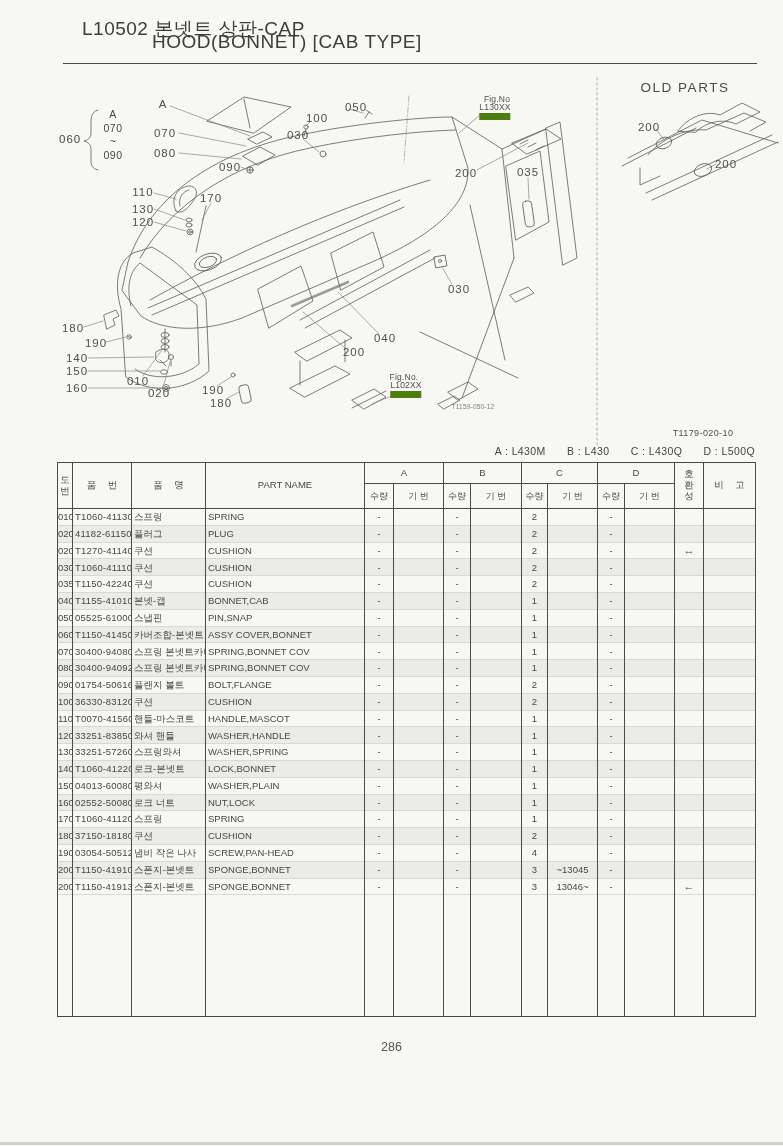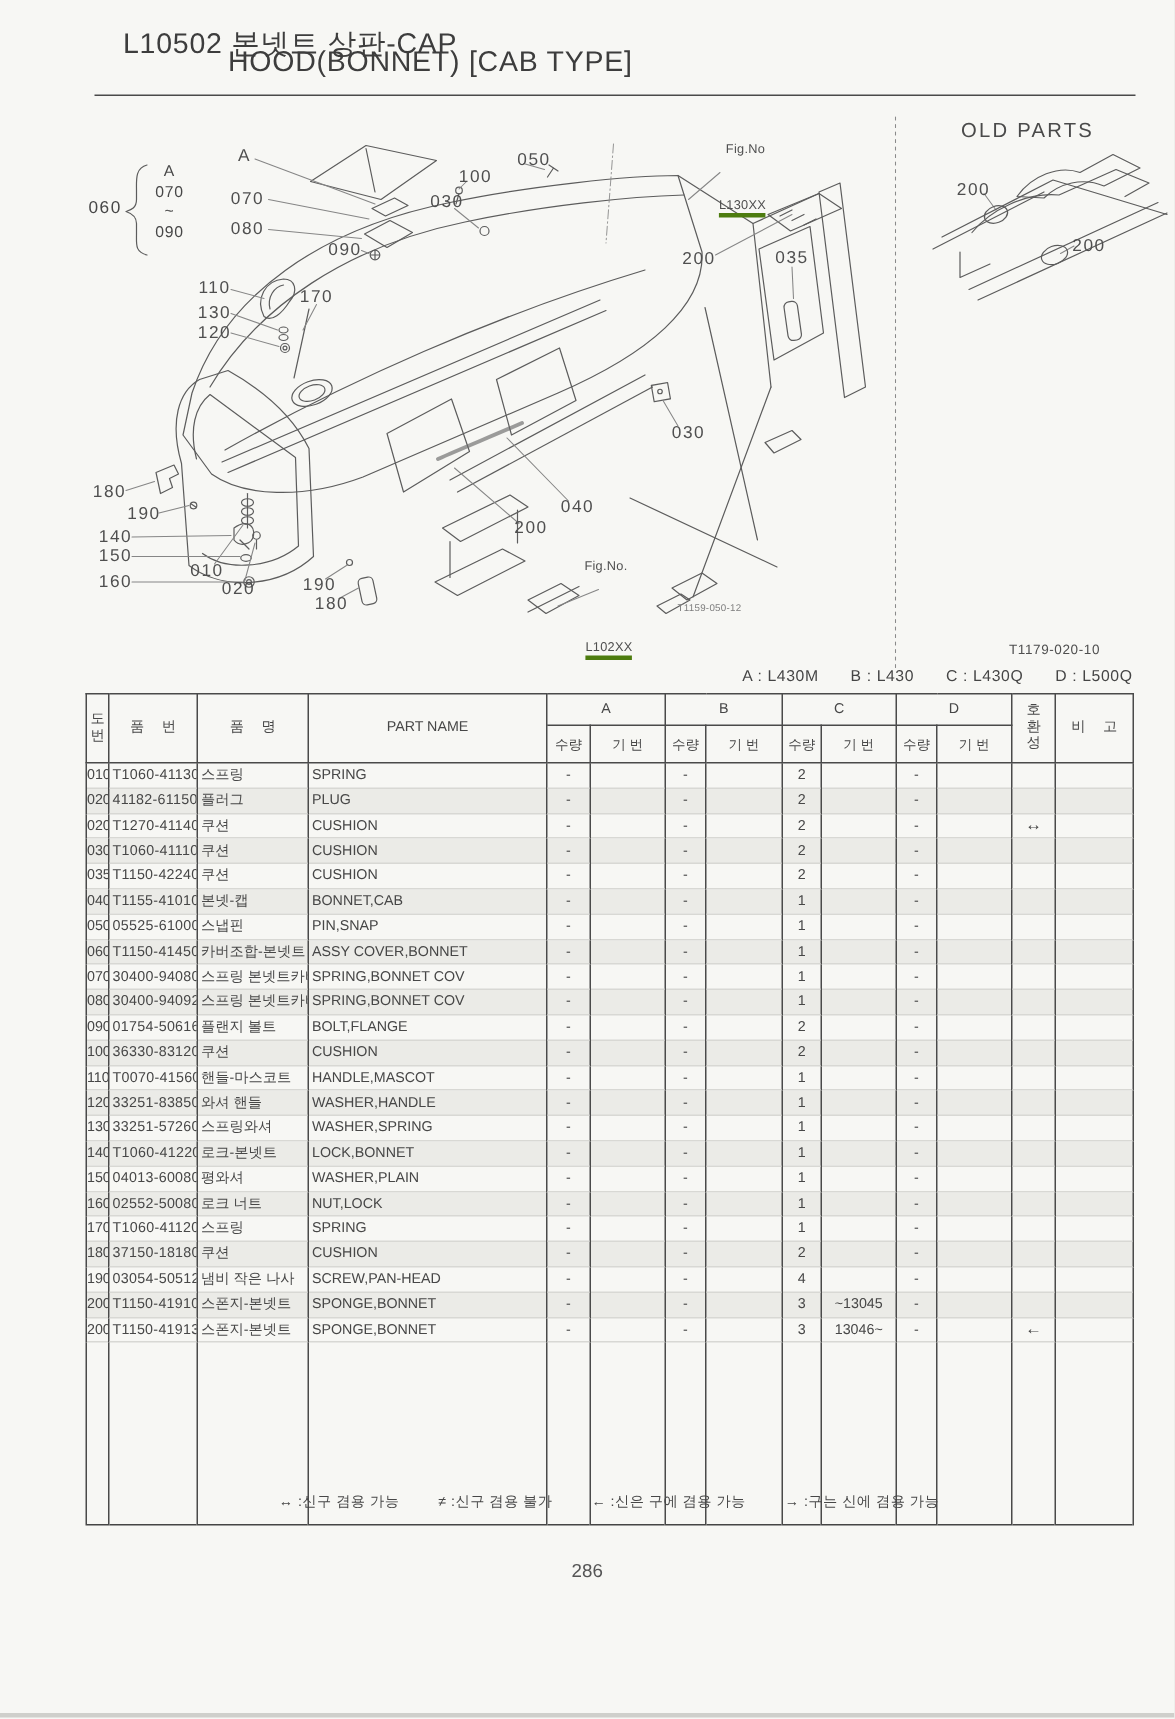--- a/index.html
+++ b/index.html
@@ -14,21 +14,21 @@
   svg.art{position:absolute;left:0;top:0;}
   svg.art path,svg.art line,svg.art ellipse,svg.art circle,svg.art rect,svg.art polyline
     {fill:none;stroke:#5c5c5c;stroke-width:.8;stroke-linejoin:round;stroke-linecap:round;}
   svg.art .leader{stroke:#868686;stroke-width:.7;}
   svg.art .dotted{stroke:#8a8a8a;stroke-width:.7;stroke-dasharray:2 3;}
   svg.art .dashdot{stroke:#8a8a8a;stroke-width:.6;stroke-dasharray:6 2 1 2;}
   svg.art .sponge{stroke:#6a6a6a;stroke-width:2.6;opacity:.65;}
   .callout{position:absolute;transform:translate(-50%,-50%);font-size:11.5px;letter-spacing:1px;
            color:#4f4f4f;white-space:nowrap;}
   .callout.small{font-size:8.5px;letter-spacing:.2px;}
-  .callout.underline{border-bottom:3px solid #4d7c0f;padding-bottom:1px;margin-top:27px;}
+  .callout.underline{border-bottom:7px solid #4d7c0f;padding-bottom:1px;}
   .callout.tiny{font-size:6.5px;letter-spacing:.2px;color:#7d7d7d;}
   .callout.ref{font-size:9px;letter-spacing:.4px;}
   .old-parts-title{position:absolute;left:685px;top:87px;transform:translate(-50%,-50%);
                    font-size:13.5px;letter-spacing:1.5px;color:#4a4a4a;white-space:nowrap;}
   .group-note{position:absolute;left:57px;top:106px;width:80px;height:70px;}
   .group-note .gn-label{position:absolute;left:2px;top:27px;font-size:11.5px;letter-spacing:1px;}
   .group-note .gn-items{position:absolute;left:38px;top:2px;width:36px;text-align:center;
                         font-size:10.5px;line-height:13.5px;letter-spacing:.5px;}
   .group-note .gn-items span{display:block;}
   
@@ -231,21 +231,21 @@
       <div class="callout" style="left: 77px; top: 388px;">160</div>
       <div class="callout" style="left: 138px; top: 381px;">010</div>
       <div class="callout" style="left: 159px; top: 393px;">020</div>
       <div class="callout" style="left: 213px; top: 390px;">190</div>
       <div class="callout" style="left: 221px; top: 403px;">180</div>
       <div class="callout" style="left: 385px; top: 338px;">040</div>
       <div class="callout" style="left: 354px; top: 352px;">200</div>
       <div class="callout small" style="left: 497px; top: 99px;">Fig.No</div>
       <div class="callout small underline" style="left: 495px; top: 111px;">L130XX</div>
       <div class="callout small" style="left: 404px; top: 377px;">Fig.No.</div>
-      <div class="callout small underline" style="left: 406px; top: 406px;">L102XX</div>
+      <div class="callout small underline" style="left: 406px; top: 389px;">L102XX</div>
       <div class="callout tiny" style="left: 473px; top: 406px;">T1159-050-12</div>
       <div class="callout ref" style="left: 703px; top: 433px;">T1179-020-10</div>
       <div class="callout" style="left: 649px; top: 127px;">200</div>
       <div class="callout" style="left: 726px; top: 164px;">200</div>
     </div>
 
   <div class="models-note">
     <span>A : L430M</span>
     <span>B : L430</span>
     <span>C : L430Q</span>
@@ -679,18 +679,17 @@
           <td></td>
           <td></td>
           <td></td>
           <td></td>
           <td></td>
           <td></td>
       </tr>
     </tbody>
   </table>
 
-  <div class="legend"><span>↔ :신구 겸용 가능</span><span>≠ :신구 겸용 불가</span><span>← :신은 구에 겸용 가능</span><span>→ :구는 신에 겸용 가능</span></div>
 
   <div class="page-number">286</div>
 
   <div class="scan-edge"></div>
 </div>
 
 </body></html>

